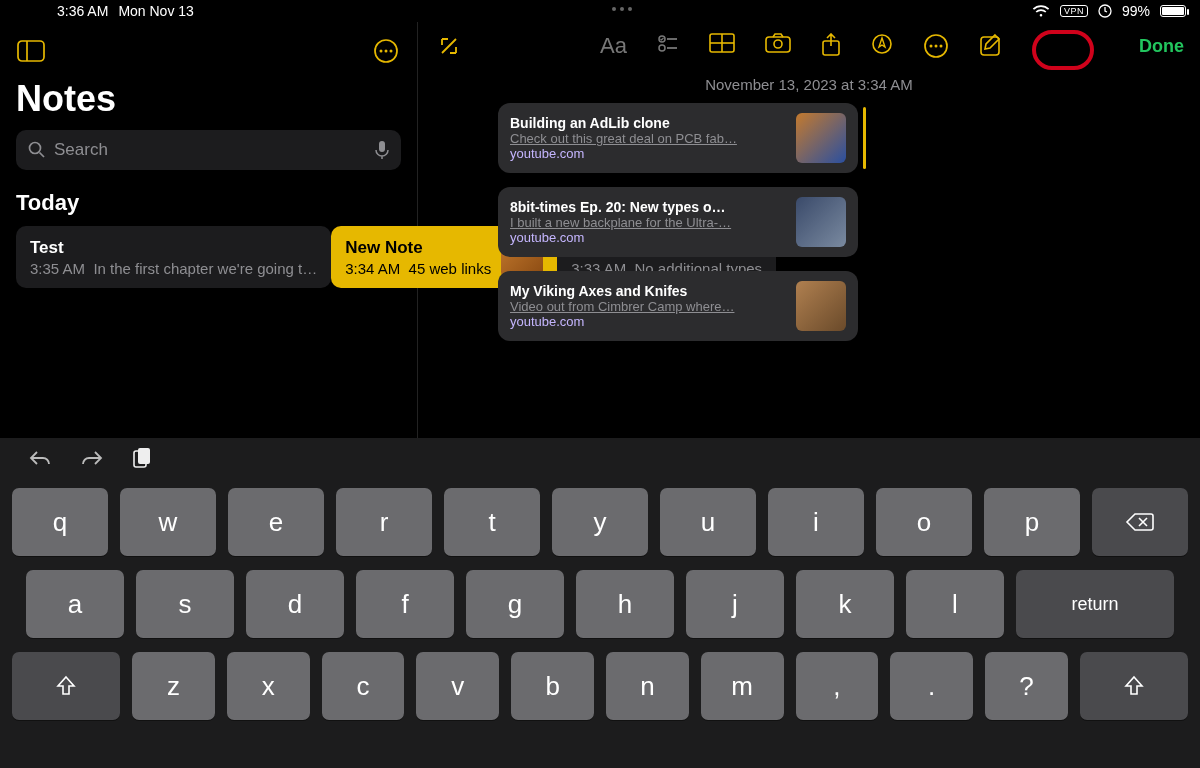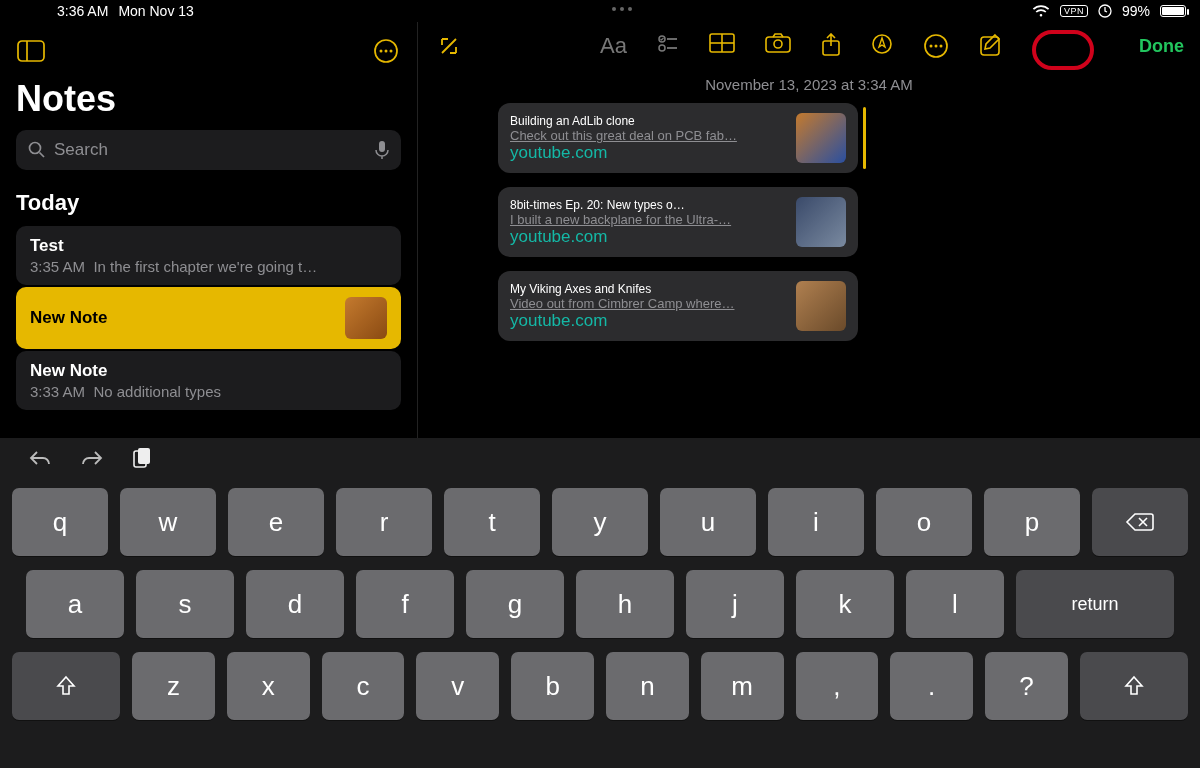--- a/index.html
+++ b/index.html
@@ -24,21 +24,21 @@
 
   
   .left-toolbar { display:flex; justify-content:space-between; padding: 4px 16px 12px; }
   .icon-btn { display:inline-flex; align-items:center; justify-content:center; color:#e6b800; width:30px; height:30px; }
   .notes-title { font-size: 36px; font-weight: 700; padding: 0 16px 10px; }
   .search-wrap { margin: 0 16px 14px; background:#1c1c1e; border-radius:10px; height:40px; display:flex; align-items:center; padding:0 12px; color:#8e8e92;}
   .search-wrap input { background:transparent; border:none; color:#fff; font-size:17px; flex:1; outline:none; padding:0 8px;}
   .search-wrap input::placeholder { color:#8e8e92; }
 
   .section-head { font-size:22px; font-weight:700; padding: 6px 16px 10px; }
-  .notes-list { display:flex; flex-direction:column; padding: 0 16px; gap:0;}
+  .notes-list { display:flex; flex-direction:row; padding: 0 16px; gap:0;}
   .note-item { padding:10px 14px; border-radius:10px; display:flex; align-items:center; gap:10px;}
   .note-item .textcol { flex:1; overflow:hidden;}
   .note-item.dark { background:#1c1c1e; margin-bottom:2px;}
   .note-item.sel { background:#e6b800; color:#000; margin-bottom:2px;}
   .note-item.sel .sub, .note-item.sel .title { color:#000; }
   .note-item.plain { background:#1c1c1e; margin-bottom:2px;}
   .note-item .title { font-size:17px; font-weight:600; }
   .note-item .sub { font-size:15px; color:#8e8e92; white-space:nowrap; overflow:hidden; text-overflow:ellipsis; margin-top:2px;}
   .note-item.dark .title { color:#fff; }
   .thumb { width:42px; height:42px; background:linear-gradient(135deg,#c47a2e,#8a4a12); border-radius:6px; flex-shrink:0;}
@@ -48,23 +48,23 @@
   .right-toolbar .toolspread { flex:1; display:flex; justify-content:center; gap:30px;}
   .right-toolbar .icon-btn, .right-toolbar .tool { color:#e6b800; }
   .done { color:#22c55e; font-size:18px; font-weight:700; }
   .circle-highlight { position:absolute; border:4px solid #d0021b; border-radius:22px; width:62px; height:40px; pointer-events:none;}
 
   .note-body { padding:0 40px; flex:1; overflow:hidden;}
   .note-date { text-align:center; color:#8e8e92; font-size:15px; padding:6px 0 10px;}
   .links { display:flex; flex-direction:column; gap:14px; align-items:flex-start; padding-left:40px;}
   .linkcard { background:#2c2c2e; border-radius:12px; display:flex; align-items:center; padding:10px 12px; gap:12px; width:360px; position:relative;}
   .linkcard .lt { flex:1; overflow:hidden; }
-  .linkcard .lt .lt-title { font-size:12px; font-weight:400; color:#fff; white-space:nowrap; overflow:hidden; text-overflow:ellipsis;}
+  .linkcard .lt .lt-title { font-size:14px; font-weight:700; color:#fff; white-space:nowrap; overflow:hidden; text-overflow:ellipsis;}
   .linkcard .lt .lt-desc { font-size:13px; color:#8e8e92; white-space:nowrap; overflow:hidden; text-overflow:ellipsis;text-decoration:underline;}
-  .linkcard .lt .lt-dom { font-size:17px; color:#14b8a6;}
+  .linkcard .lt .lt-dom { font-size:13px; color:#c4b5fd;}
   .linkcard .lthumb { width:50px; height:50px; border-radius:6px; flex-shrink:0;}
   .link-cursor { position:absolute; right:-8px; top:4px; bottom:4px; width:3px; background:#e6b800; border-radius:2px;}
 
   
   .kb-wrap { position:absolute; left:0; right:0; bottom:0; height:330px; background:rgba(30,30,32,0.92); backdrop-filter:blur(6px); display:flex; flex-direction:column;}
   .kb-top { height:40px; display:flex; align-items:center; gap:28px; padding:0 28px;}
   .kb-top .kb-ico { color:#bbb; }
   .kb-rows { flex:1; display:flex; flex-direction:column; justify-content:flex-start; gap:14px; padding:10px 12px 8px;}
   .kb-row { display:flex; gap:12px; justify-content:center;}
   .key { background:#6b6b6e; color:#fff; border-radius:7px; height:68px; display:flex; align-items:center; justify-content:center; font-size:26px; font-weight:400; box-shadow:0 1px 0 #111;}
@@ -152,20 +152,21 @@
       <div class="notes-list">
         <div class="note-item dark">
           <div class="textcol">
             <div class="title">Test</div>
             <div class="sub"><span>3:35 AM</span>&nbsp;&nbsp;<span>In the first chapter we're going t…</span></div>
           </div>
         </div>
         <div class="note-item sel">
           <div class="textcol">
             <div class="title">New Note</div>
+            <div class="sub"><span>3:34 AM</span>&nbsp;&nbsp;<span>45 web links</span></div>
           </div>
           <div class="thumb"></div>
         </div>
         <div class="note-item plain">
           <div class="textcol">
             <div class="title">New Note</div>
             <div class="sub"><span>3:33 AM</span>&nbsp;&nbsp;<span>No additional types</span></div>
           </div>
         </div>
       </div>

